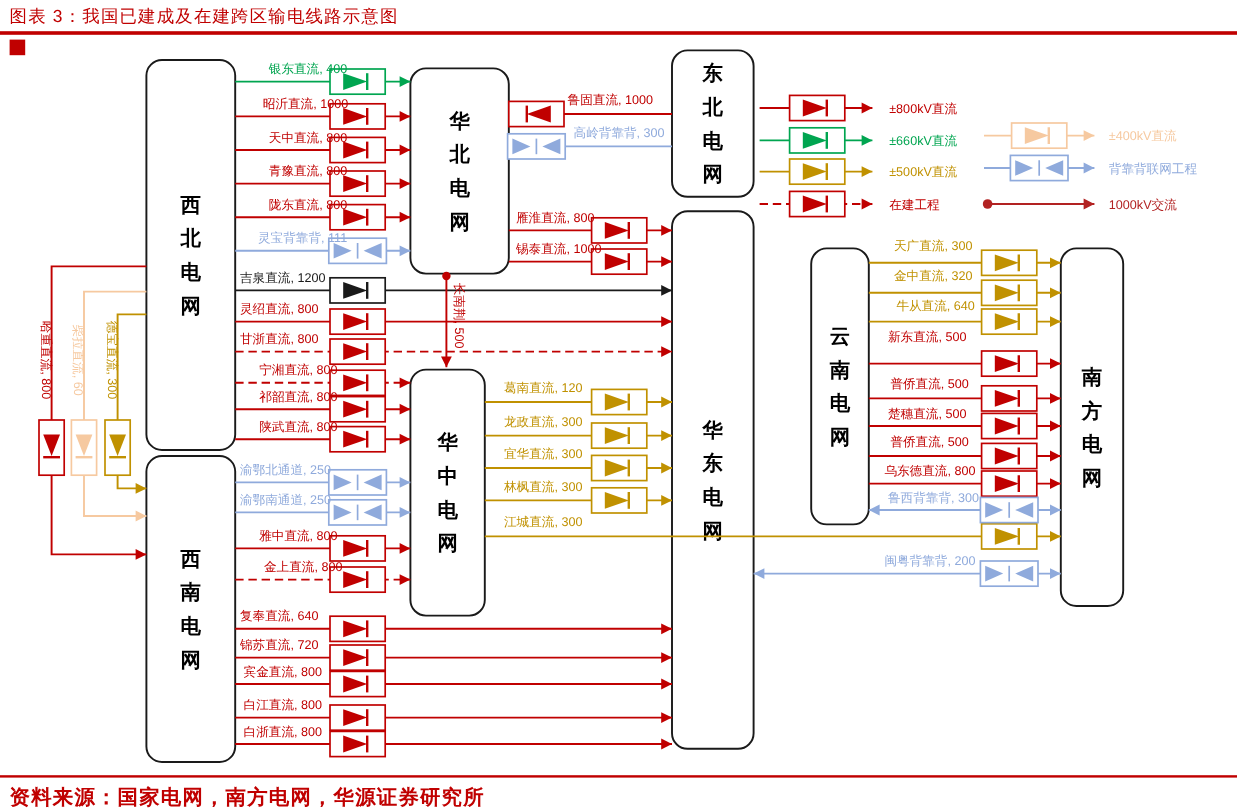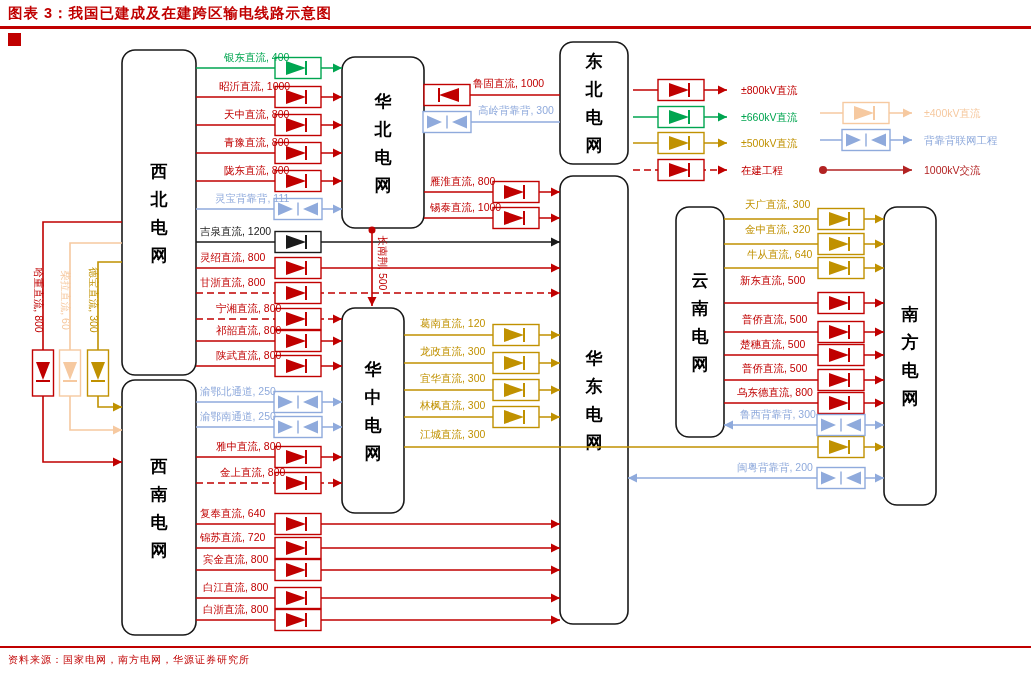--- a/index.html
+++ b/index.html
@@ -1,23 +1,23 @@
 <!DOCTYPE html>
 <html><head>
 <meta charset="utf-8">
 <style>
   html,body{margin:0;padding:0;background:#fff;}
   .page{position:relative;width:1031px;height:675px;background:#fff;overflow:hidden;
         font-family:"Liberation Sans","DejaVu Sans",sans-serif;}
   #diagram-svg{position:absolute;left:0;top:0;}
-  .title{position:absolute;left:8px;top:4px;font-size:14.5px;font-weight:bold;color:#C00000;letter-spacing:1px;}
+  .title{position:absolute;left:8px;top:4px;font-size:14.5px;font-weight:normal;color:#C00000;letter-spacing:1px;}
   .title-rule{position:absolute;left:0;top:26px;width:1031px;height:3px;background:#C00000;}
   .corner-square{position:absolute;left:8px;top:33px;width:13px;height:13px;background:#C00000;}
   .footer-rule{position:absolute;left:0;top:646px;width:1031px;height:1.5px;background:#C00000;}
-  .footer{position:absolute;left:8px;top:653px;font-size:10px;font-weight:normal;color:#C00000;letter-spacing:1px;}
+  .footer{position:absolute;left:8px;top:653px;font-size:17px;font-weight:bold;color:#C00000;letter-spacing:1px;}
   text{font-family:"Liberation Sans","DejaVu Sans",sans-serif;}
 </style>
 </head>
 <body>
 
 <div class="page">
   <svg id="diagram-svg" width="1031" height="675" viewBox="0 0 1031 675">
       <g>
         <rect x="122" y="50" width="74" height="325" rx="13" ry="13" fill="#fff" stroke="#1A1A1A" stroke-width="1.6"></rect>
         <text x="159" y="176.5" text-anchor="middle" font-size="17" font-weight="600" fill="#000">西</text>

